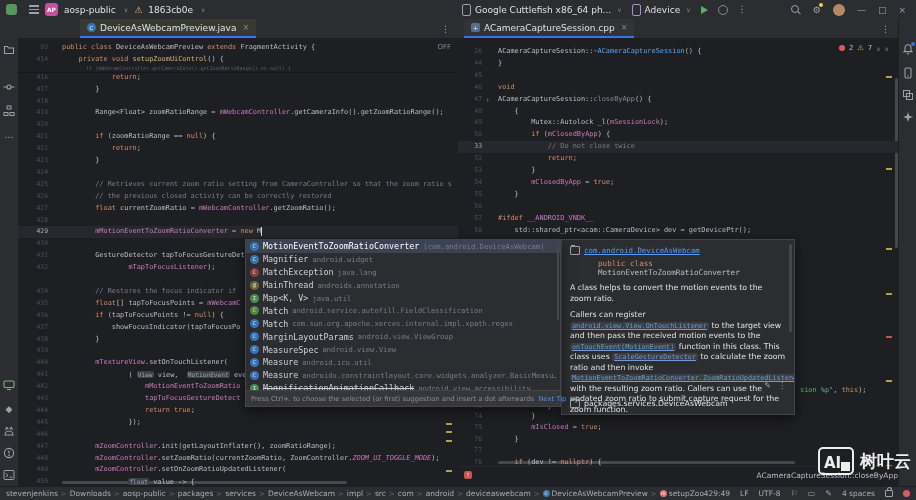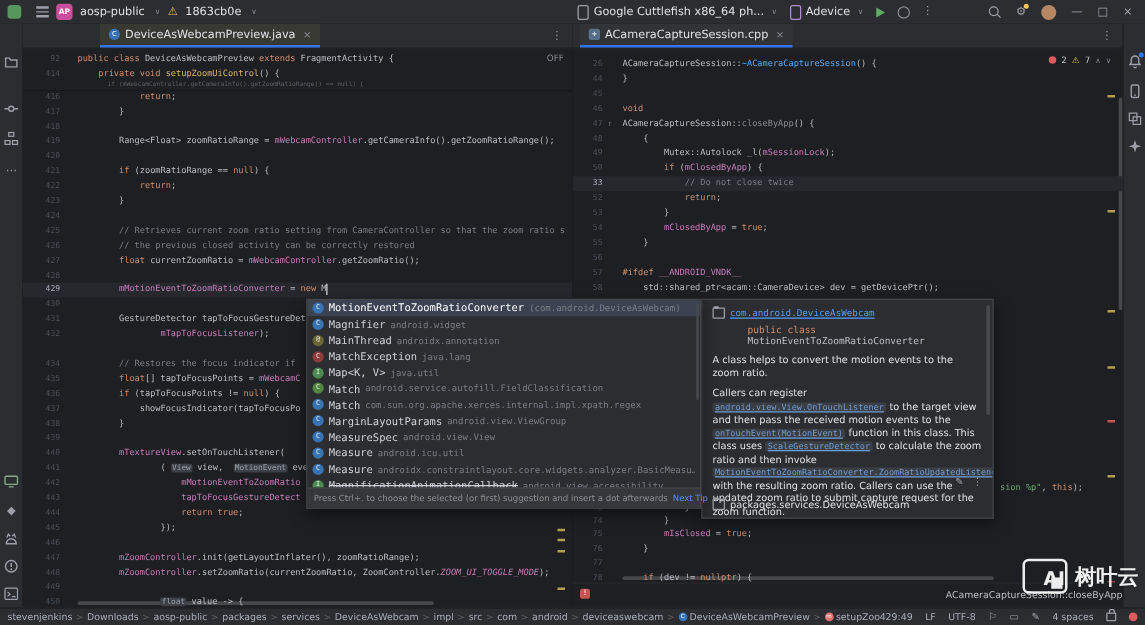--- a/index.html
+++ b/index.html
@@ -119,21 +119,21 @@
   .crumb-ic{width:7px;height:7px;border-radius:50%;color:#fff;font-size:4.5px;line-height:7px;text-align:center;}
   .crumb-ic.cls{background:#3874b3}.crumb-ic.mth{background:#e16d6d}
   #status-right{margin-left:auto;display:flex;align-items:center;gap:10px;white-space:nowrap;}
   .sb-ic{color:#9da0a8;font-size:8px;}
   .lockpad{width:6px;height:5px;border:1px solid #9da0a8;border-radius:1px;position:relative;}
   .lockpad::before{content:"";position:absolute;left:1px;top:-4px;width:3px;height:3px;border:1px solid #9da0a8;border-bottom:none;border-radius:3px 3px 0 0;}
   .reddot{width:7px;height:7px;border-radius:50%;background:#db5c5c;}
   
   #watermark{left:818px;top:447px;z-index:40;display:flex;align-items:center;gap:6px;opacity:.92;}
   #wm-box{width:36px;height:28px;border:2.5px solid #fff;border-radius:5px;position:relative;
-    color:#fff;font-weight:bold;font-size:15px;line-height:28px;padding-left:4px;box-sizing:border-box;text-align:right;}
+    color:#fff;font-weight:bold;font-size:15px;line-height:28px;padding-left:4px;box-sizing:border-box;}
   #wm-box::after{content:"";position:absolute;right:2px;bottom:2px;width:9px;height:9px;background:#fff;}
   #wm-text{color:#fff;font-size:17px;font-weight:bold;text-shadow:0 1px 2px rgba(0,0,0,.4);}
 </style>
 </head>
 <body>
 
 <div id="app">
 
   <div id="titlebar" class="abs">
     <div class="tb-group">
@@ -301,21 +301,21 @@
         <div class="cl" style="top: 307.45px;"><span class="ln" style="width: 30px;">439</span><span class="code" style="left: 44px;"></span></div>
         <div class="cl" style="top: 319.35px;"><span class="ln" style="width: 30px;">440</span><span class="code" style="left: 44px;"><span class="sy-t">        </span><span class="sy-f">mTextureView</span><span class="sy-t">.setOnTouchListener(</span></span></div>
         <div class="cl" style="top: 331.25px;"><span class="ln" style="width: 30px;">441</span><span class="code" style="left: 44px;"><span class="sy-t">                ( </span><span class="sy-chip">View</span><span class="sy-t"> view,  </span><span class="sy-chip">MotionEvent</span><span class="sy-t"> eve</span></span></div>
         <div class="cl" style="top: 343.15px;"><span class="ln" style="width: 30px;">442</span><span class="code" style="left: 44px;"><span class="sy-t">                    </span><span class="sy-f">mMotionEventToZoomRatio</span></span></div>
         <div class="cl" style="top: 355.05px;"><span class="ln" style="width: 30px;">443</span><span class="code" style="left: 44px;"><span class="sy-t">                    </span><span class="sy-f">tapToFocusGestureDetect</span></span></div>
         <div class="cl" style="top: 366.95px;"><span class="ln" style="width: 30px;">444</span><span class="code" style="left: 44px;"><span class="sy-t">                    </span><span class="sy-k">return true</span><span class="sy-t">;</span></span></div>
         <div class="cl" style="top: 378.85px;"><span class="ln" style="width: 30px;">445</span><span class="code" style="left: 44px;"><span class="sy-t">                });</span></span></div>
         <div class="cl" style="top: 390.75px;"><span class="ln" style="width: 30px;">446</span><span class="code" style="left: 44px;"></span></div>
         <div class="cl" style="top: 402.65px;"><span class="ln" style="width: 30px;">447</span><span class="code" style="left: 44px;"><span class="sy-t">        </span><span class="sy-f">mZoomController</span><span class="sy-t">.init(getLayoutInflater(), zoomRatioRange);</span></span></div>
         <div class="cl" style="top: 414.55px;"><span class="ln" style="width: 30px;">448</span><span class="code" style="left: 44px;"><span class="sy-t">        </span><span class="sy-f">mZoomController</span><span class="sy-t">.setZoomRatio(currentZoomRatio, ZoomController.</span><span class="sy-const">ZOOM_UI_TOGGLE_MODE</span><span class="sy-t">);</span></span></div>
-        <div class="cl" style="top: 426.45px;"><span class="ln" style="width: 30px;">449</span></div>
+        <div class="cl" style="top: 426.45px;"><span class="ln" style="width: 30px;">449</span><span class="code" style="left: 44px;"><span class="sy-t">        </span><span class="sy-f">mZoomController</span><span class="sy-t">.setOnZoomRatioUpdatedListener(</span></span></div>
         <div class="cl" style="top: 438.35px;"><span class="ln" style="width: 30px;">450</span><span class="code" style="left: 44px;"><span class="sy-t">                </span><span class="sy-chip">float</span><span class="sy-t"> value -&gt; {</span></span></div>
         <div class="mark w" style="top: 385px;"></div>
         <div class="mark w" style="top: 393px;"></div>
         <div class="mark w" style="top: 402px;"></div>
         <div class="mark w" style="top: 432px;"></div>
       </div>
   </div>
 
   <div id="pane-right" class="abs pane">
     <div class="tabbar">
@@ -381,28 +381,28 @@
           <span class="cicon ci-class">C</span>
           <span class="cname">MotionEventToZoomRatioConverter</span>
           <span class="cdetail">(com.android.DeviceAsWebcam)</span>
         </div>
         <div class="citem">
           <span class="cicon ci-class">C</span>
           <span class="cname">Magnifier</span>
           <span class="cdetail">android.widget</span>
         </div>
         <div class="citem">
+          <span class="cicon ci-exception">C</span>
+          <span class="cname">MatchException</span>
+          <span class="cdetail">java.lang</span>
+        </div>
+        <div class="citem">
           <span class="cicon ci-annotation">@</span>
           <span class="cname">MainThread</span>
           <span class="cdetail">androidx.annotation</span>
-        </div>
-        <div class="citem">
-          <span class="cicon ci-exception">C</span>
-          <span class="cname">MatchException</span>
-          <span class="cdetail">java.lang</span>
         </div>
         <div class="citem">
           <span class="cicon ci-interface">I</span>
           <span class="cname">Map&lt;K, V&gt;</span>
           <span class="cdetail">java.util</span>
         </div>
         <div class="citem">
           <span class="cicon ci-class2">C</span>
           <span class="cname">Match</span>
           <span class="cdetail">android.service.autofill.FieldClassification</span>

